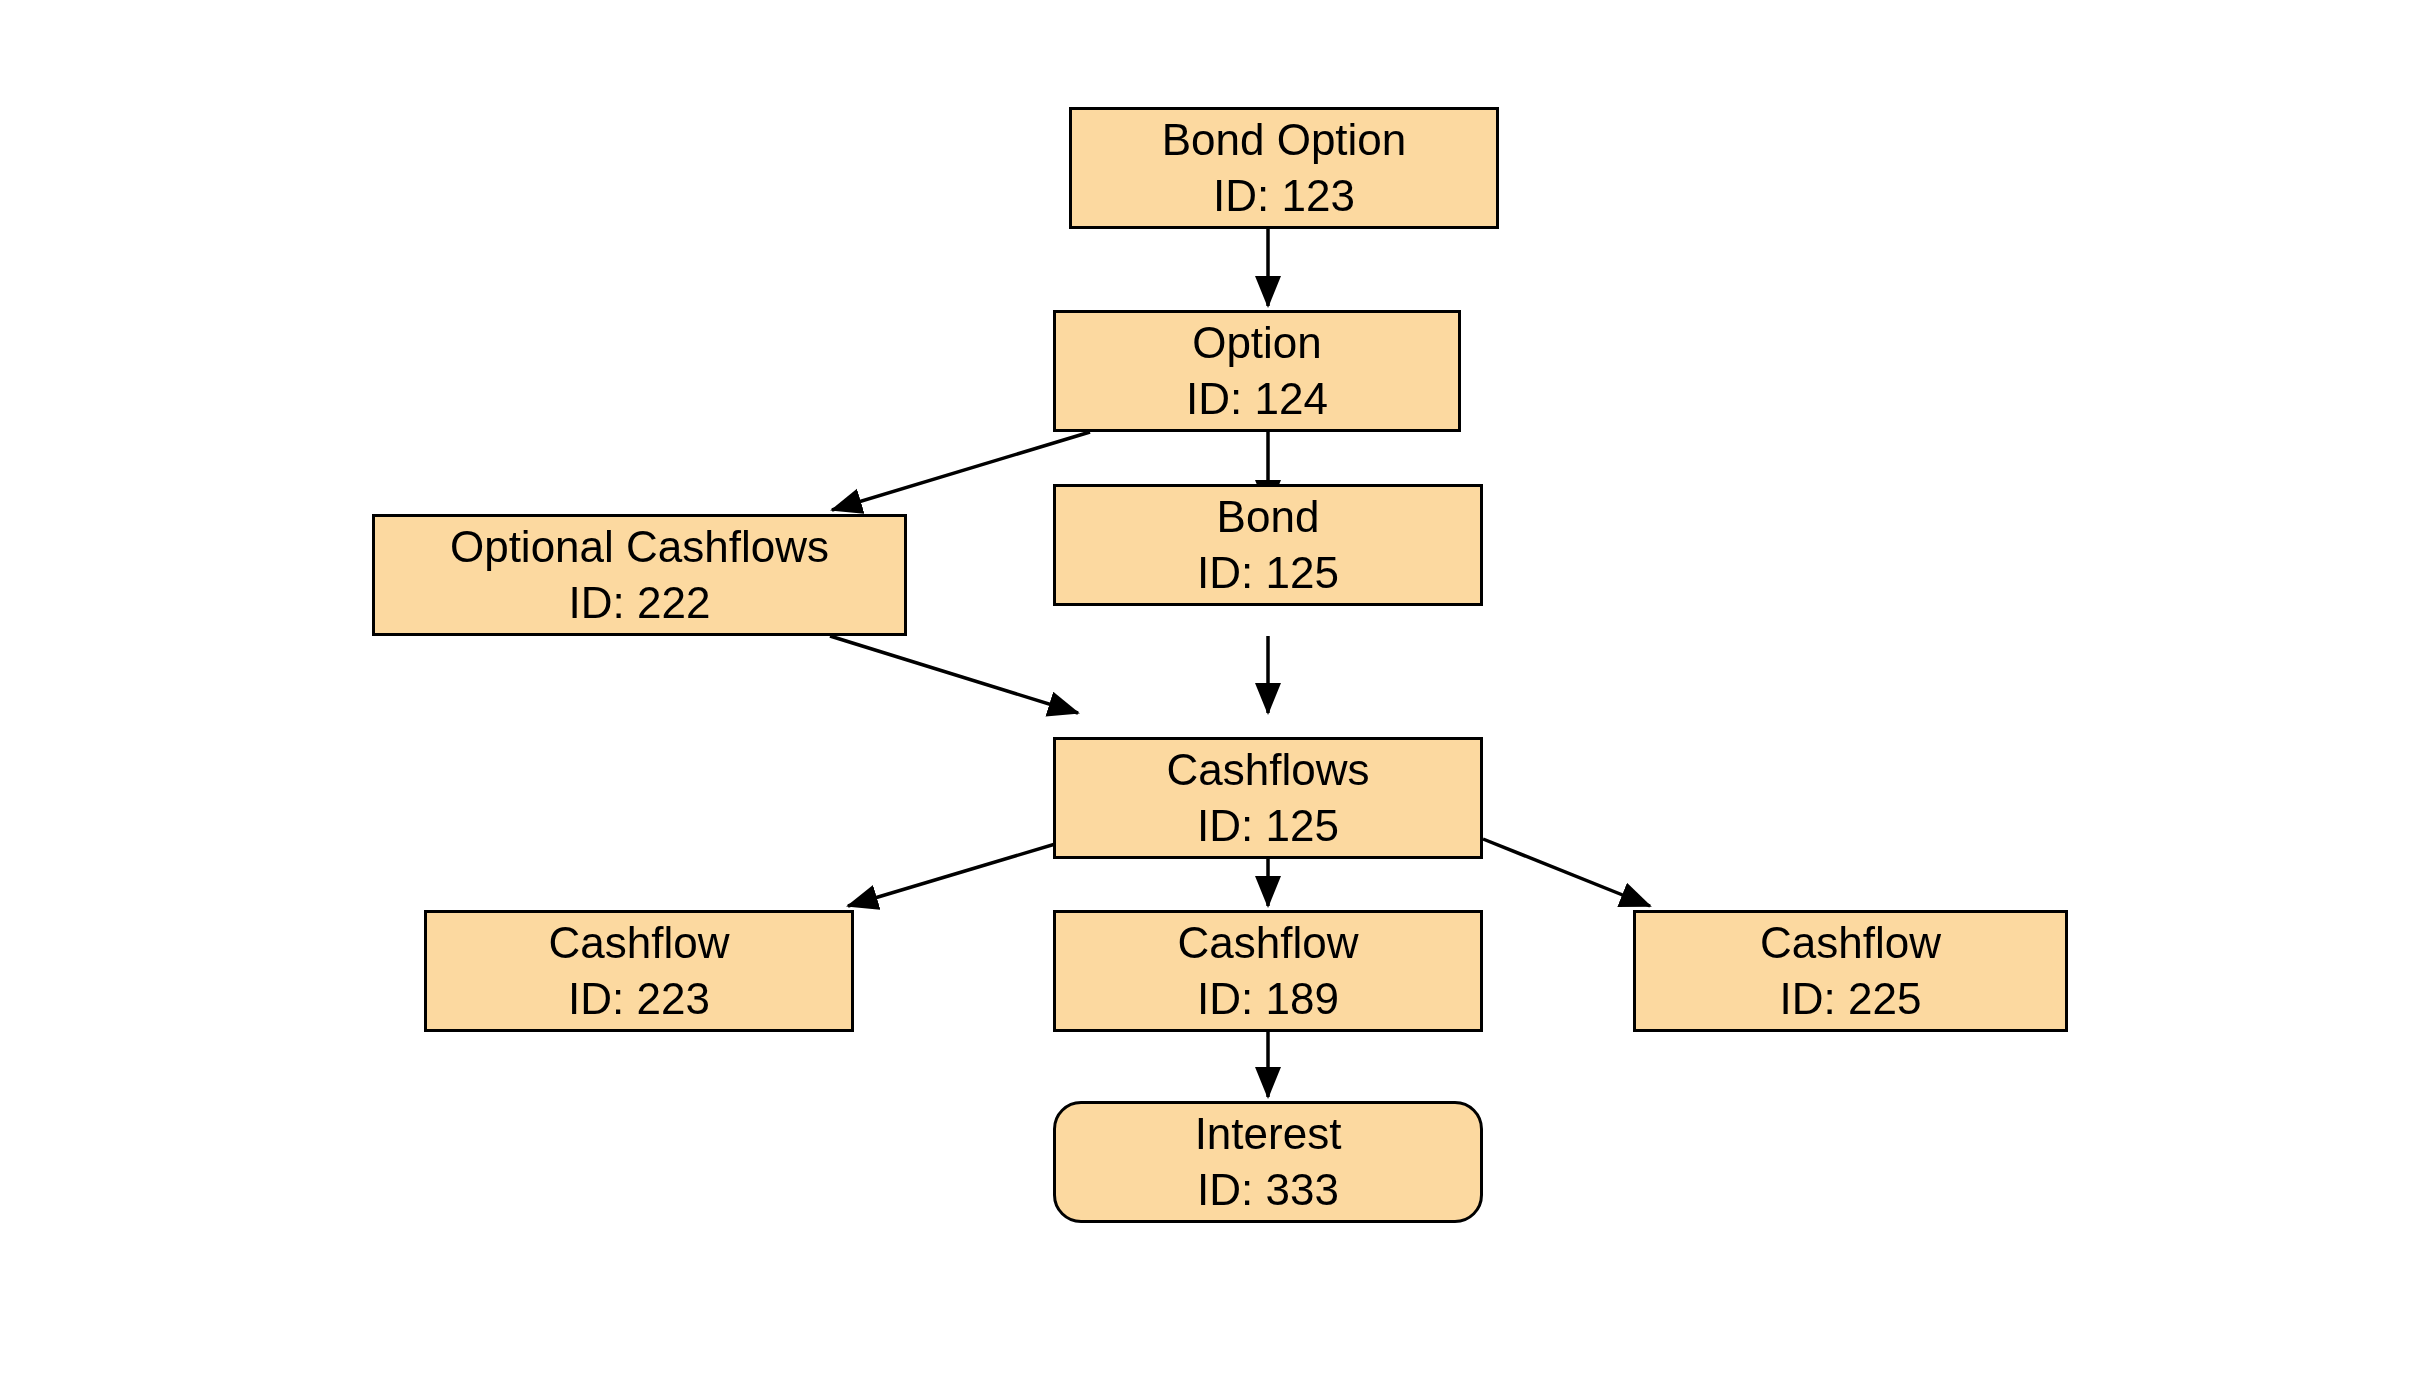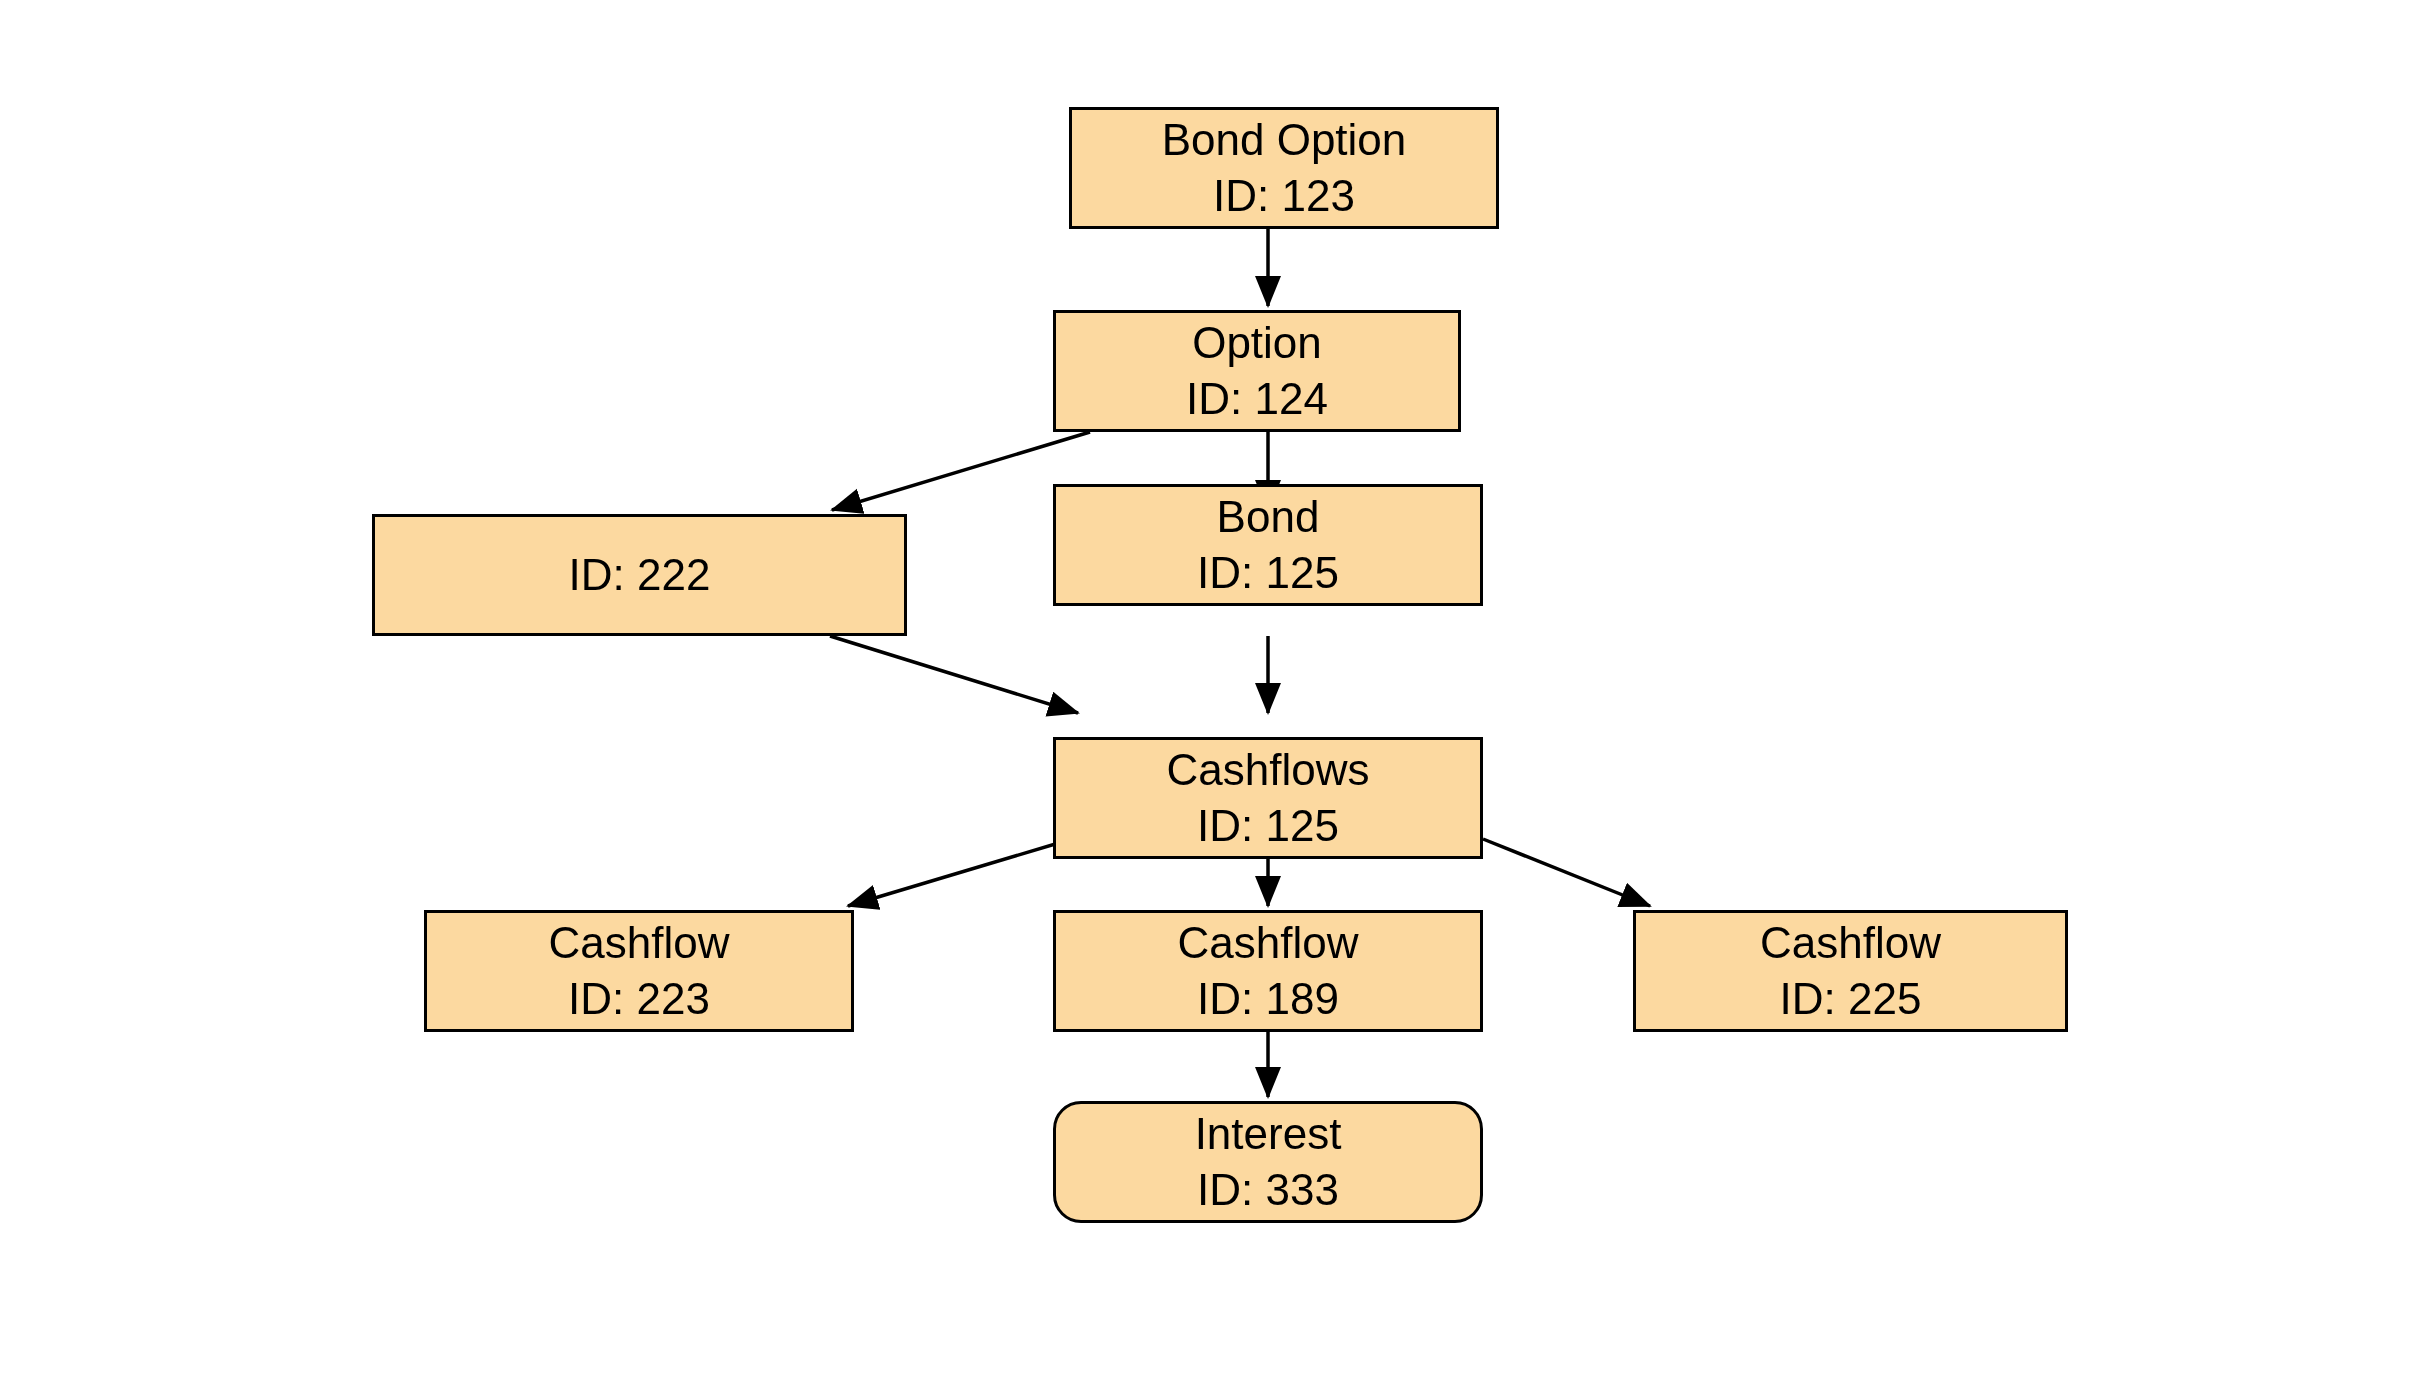--- a/index.html
+++ b/index.html
@@ -86,20 +86,21 @@
     <div class="node-label">Bond Option</div>
     <div class="node-id">ID: 123</div>
   </div>
 
   <div class="node n-option">
     <div class="node-label">Option</div>
     <div class="node-id">ID: 124</div>
   </div>
 
   <div class="node n-optional-cashflows">
+    <div class="node-label">Optional Cashflows</div>
     <div class="node-id">ID: 222</div>
   </div>
 
   <div class="node n-bond">
     <div class="node-label">Bond</div>
     <div class="node-id">ID: 125</div>
   </div>
 
   <div class="node n-cashflows">
     <div class="node-label">Cashflows</div>

